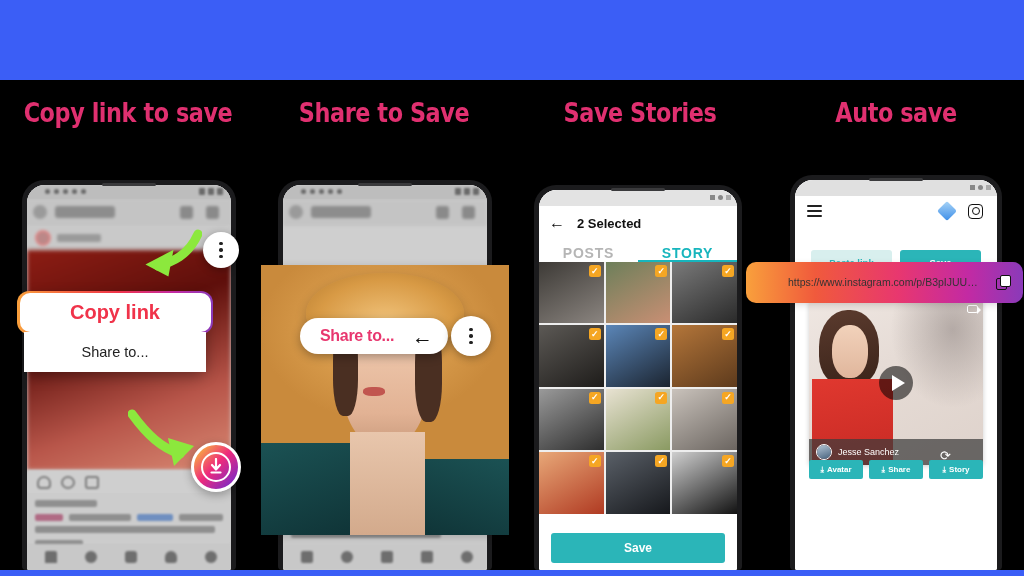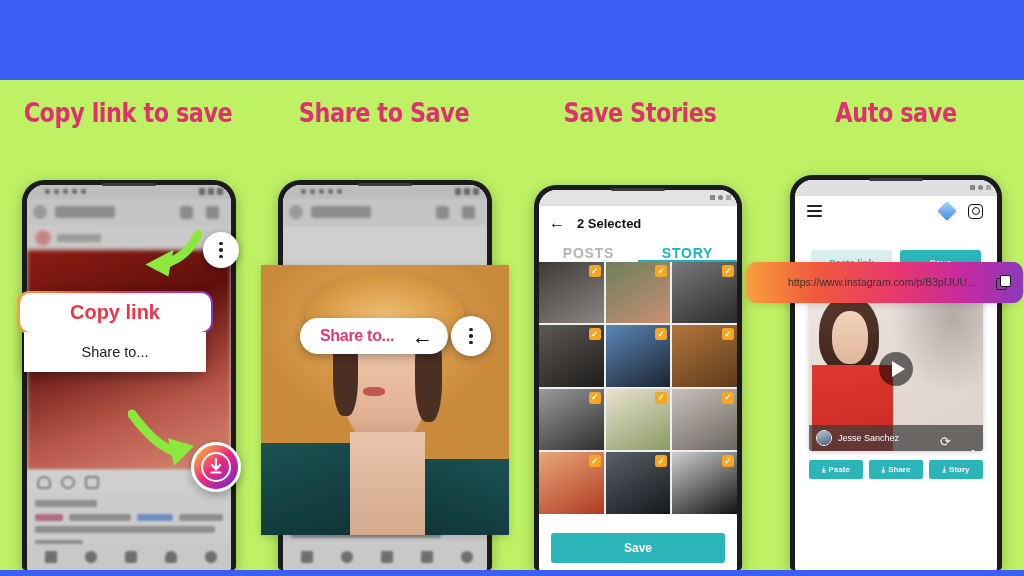--- a/index.html
+++ b/index.html
@@ -2,21 +2,21 @@
 <html><head>
 <meta charset="utf-8">
 <style>
   * { margin:0; padding:0; box-sizing:border-box; }
   html,body { width:1024px; height:576px; overflow:hidden; }
   body {
     font-family:"Liberation Sans", sans-serif;
     background:#ffffff;
     position:relative;
   }
-  .stage { position:absolute; inset:0; width:1024px; height:576px; overflow:hidden; background:#bef264; }
+  .stage { position:absolute; inset:0; width:1024px; height:576px; overflow:hidden; background:#000000; }
 
   .top-banner { position:absolute; left:0; top:0; width:1024px; height:80px; background:#3b5ef6; }
   .bottom-banner { position:absolute; left:0; bottom:0; width:1024px; height:6px; background:#3b5ef6; }
 
   .panel { position:absolute; top:80px; height:490px; width:256px; }
   .p1 { left:0; } .p2 { left:256px; } .p3 { left:512px; } .p4 { left:768px; }
 
   .heading {
     position:absolute; top:18px; left:0; width:256px; text-align:center;
     color:#e03070; font-size:26px; font-weight:bold;
@@ -513,21 +513,21 @@
             <div class="spacer"></div>
             <div class="diamond"></div>
             <div class="ig-icon"></div>
           </div>
 
           <div class="btn-row" style="left:16px; right:16px; top:70px;">
             <button class="btn-pastelink">Paste link</button>
             <button class="btn-save4">Save</button>
           </div>
 
-          <div class="media-card" style="left:14px; right:14px; top:106px; height:165px;">
+          <div class="media-card" style="left:14px; right:14px; top:120px; height:165px;">
             <div class="media-img" style="background:
                   linear-gradient(150deg,#efe7e2 0%, #e6dcd6 40%, #ded2cb 100%);"></div>
             <div style="position:absolute; right:0; top:0; width:58%; height:72%;
                   background:radial-gradient(ellipse at 70% 25%, rgba(120,110,108,.45) 0%, rgba(200,190,186,0) 62%);"></div>
             <div style="position:absolute; left:6%; top:6%; width:34%; height:46%; border-radius:48% 48% 40% 40%;
                   background:linear-gradient(170deg,#5b3b2e 0%, #3a2319 100%);"></div>
             <div style="position:absolute; left:13%; top:15%; width:21%; height:32%; border-radius:46%;
                   background:linear-gradient(180deg,#f2d2bb 0%, #e0b69c 100%);"></div>
             <div style="position:absolute; left:2%; top:48%; width:46%; height:52%;
                   background:linear-gradient(170deg,#e0382f 0%, #c72a24 100%);"></div>
@@ -546,21 +546,21 @@
                   <circle cx="2.5" cy="6.5" r="2" fill="#fff"></circle>
                   <path d="M4.2 5.6 L9.4 2.9 M4.2 7.5 L9.4 10.2" stroke="#fff" stroke-width="1.1"></path>
                 </svg>
               </div>
             </div>
           </div>
 
           <div class="dl-row" style="left:14px; right:14px; top:280px;">
             <button class="dl-small">
               <span class="ar">⤓</span>
-              <span>Paste</span>
+              <span>Avatar</span>
             </button>
             <button class="dl-small">
               <span class="ar">⤓</span>
               <span>Share</span>
             </button>
             <button class="dl-small">
               <span class="ar">⤓</span>
               <span>Story</span>
             </button>
           </div>

